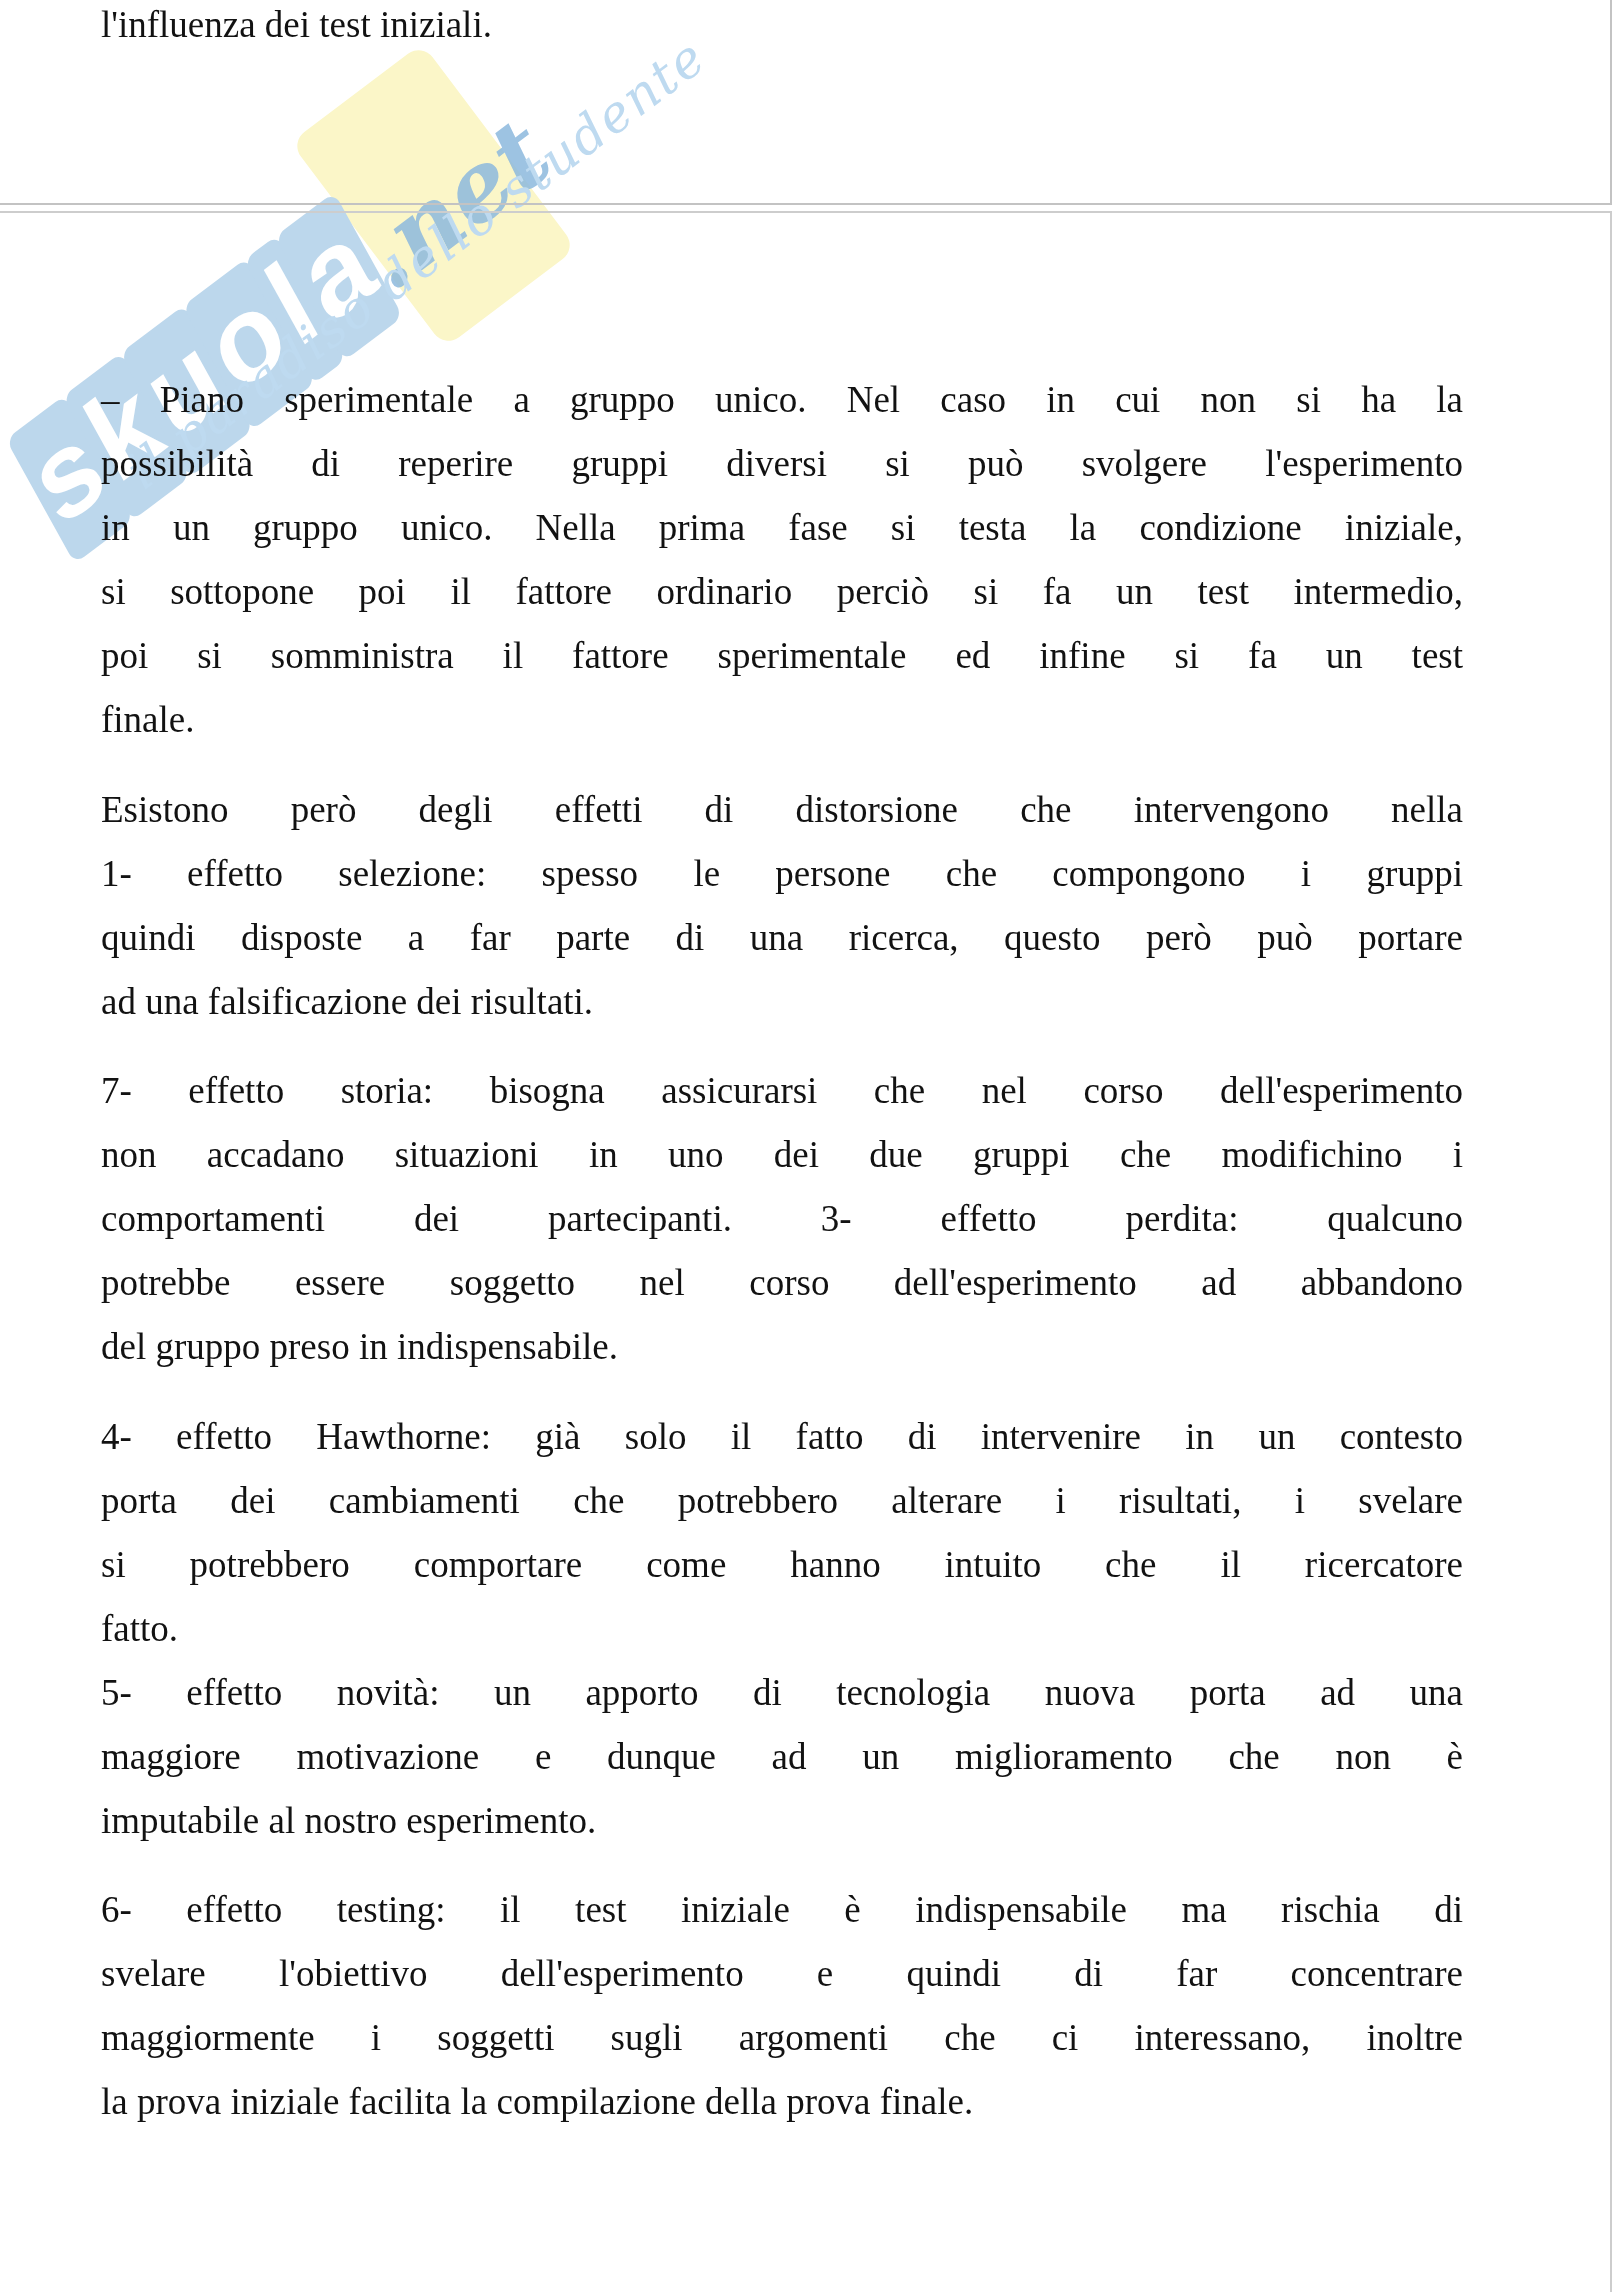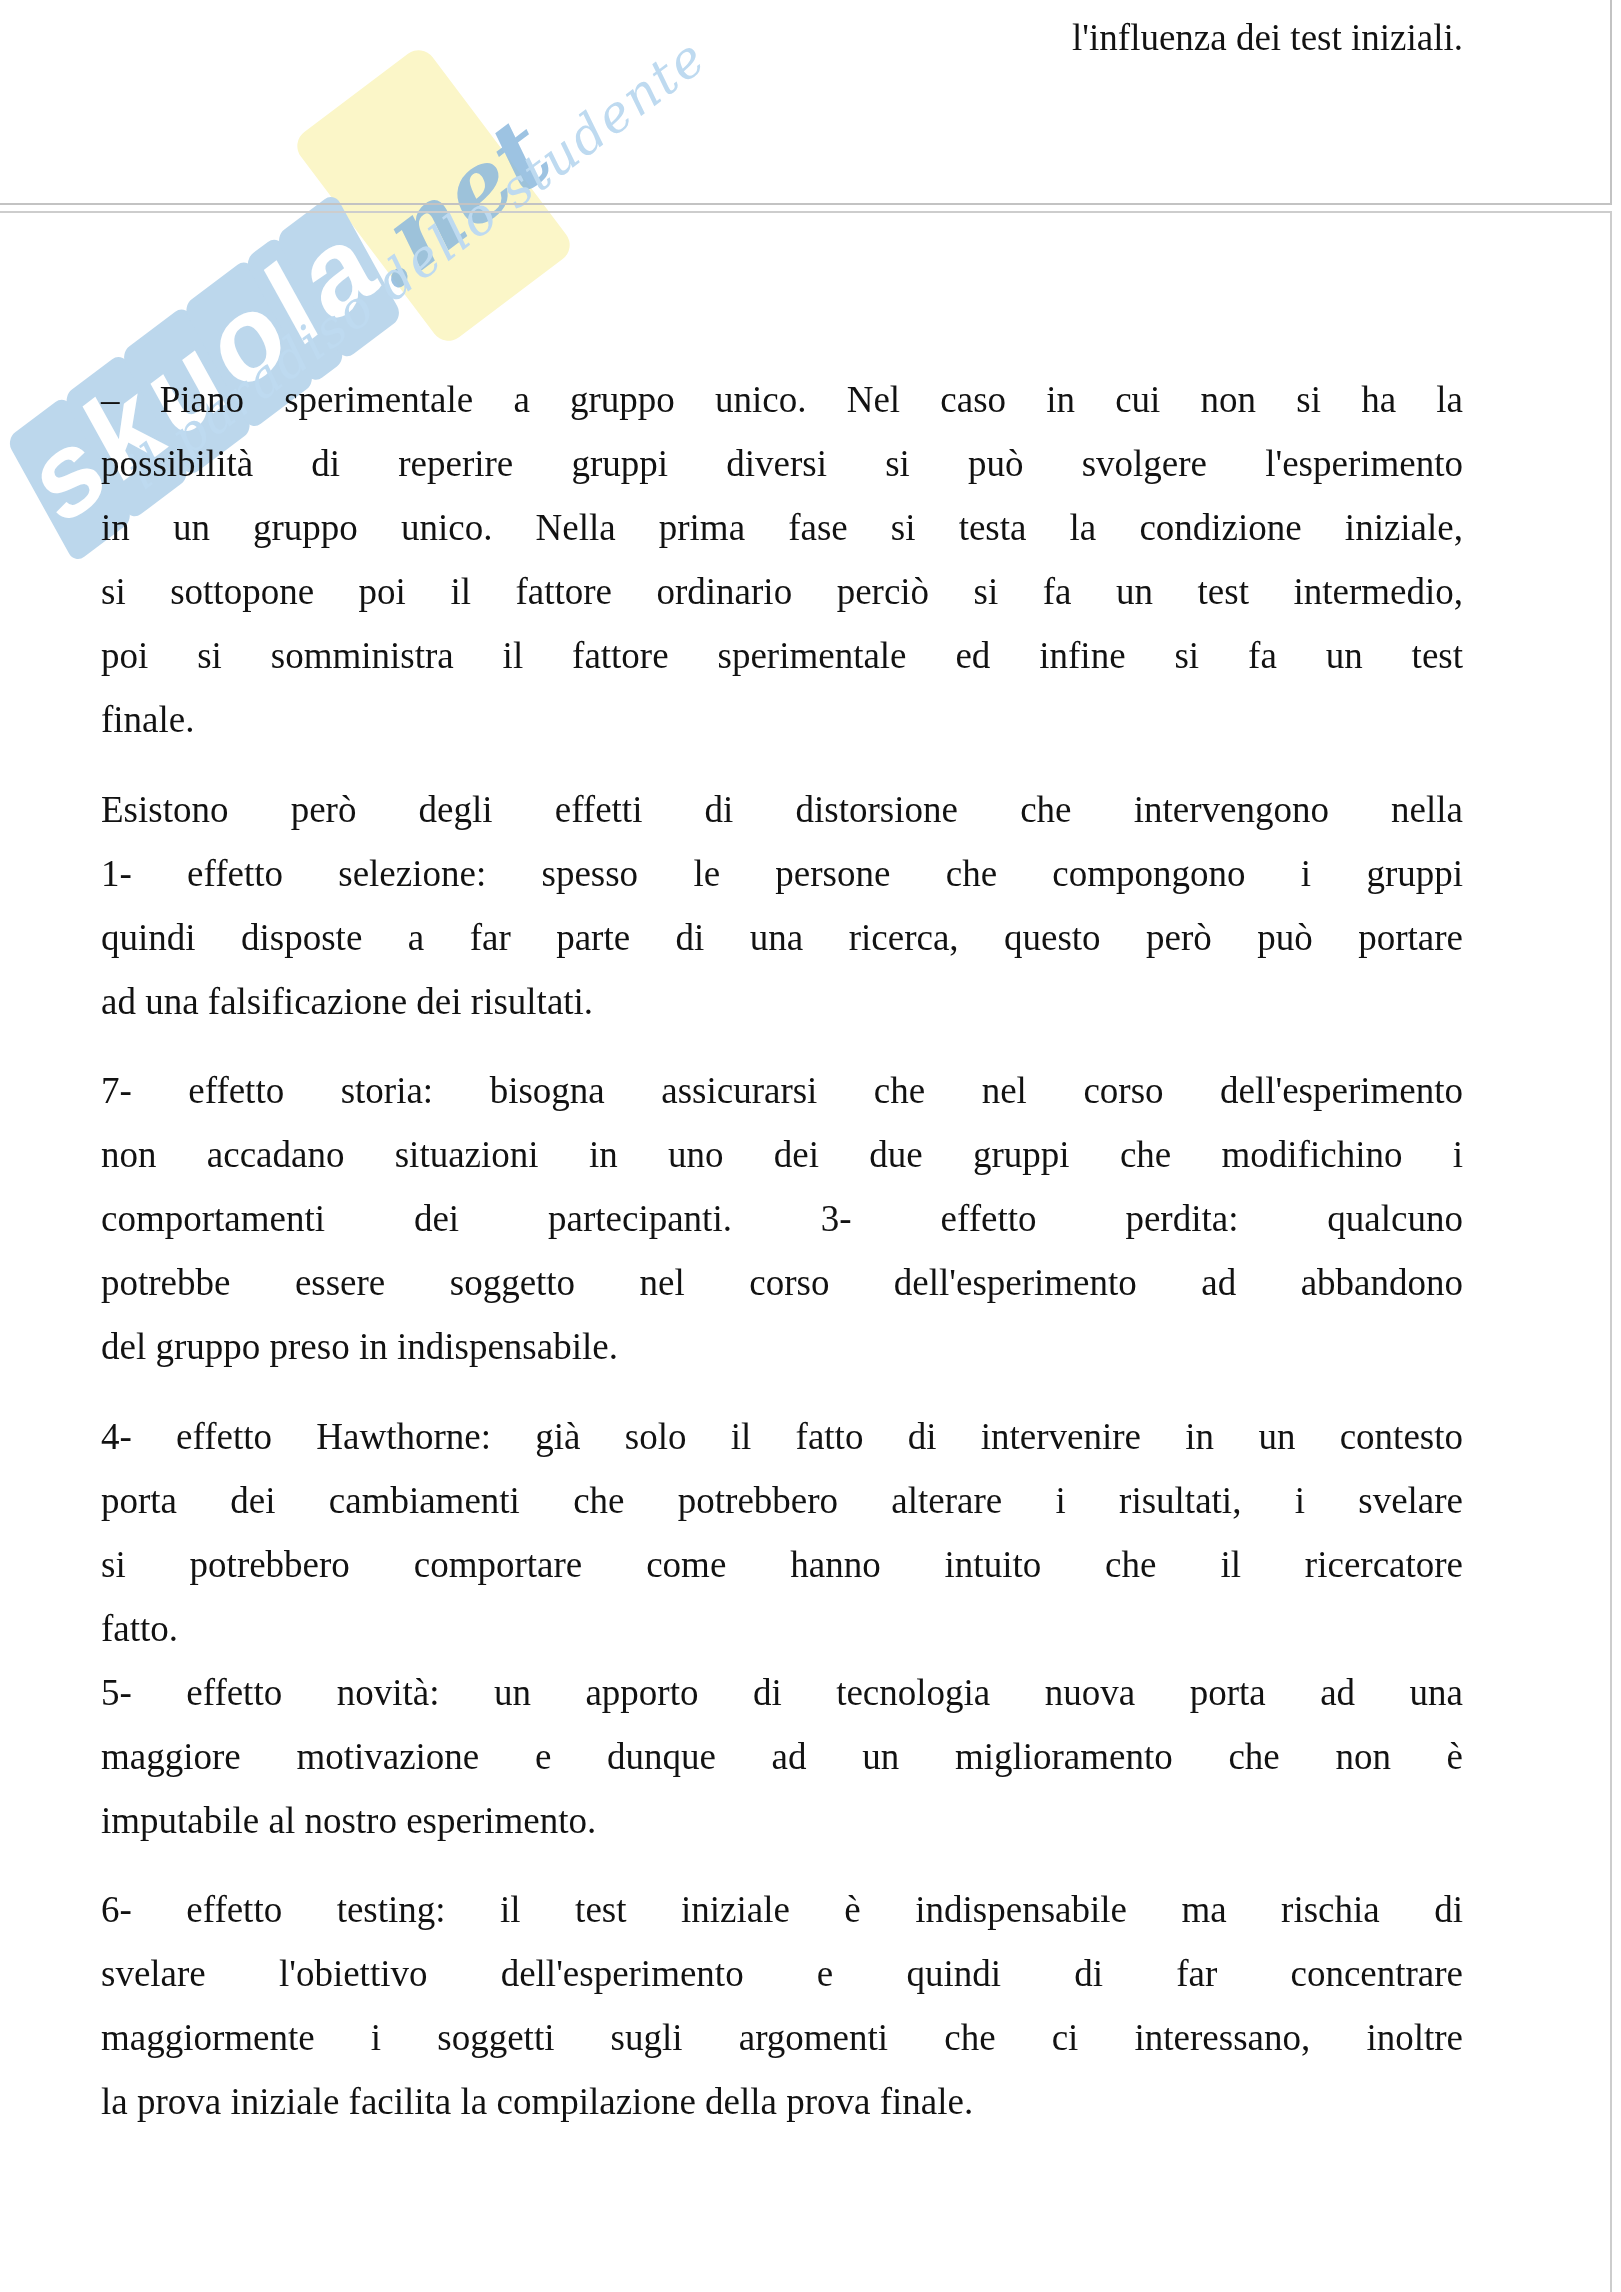--- a/index.html
+++ b/index.html
@@ -52,25 +52,24 @@
     font-family:"DejaVu Serif", serif;
     font-style:italic;
     font-size:51px;line-height:1.1;
     letter-spacing:2px;
     color:var(--wm-tagline,#bedaf0);
     transform:rotate(-37deg);
     white-space:nowrap;
   }
   
   .heading{
-    position:absolute;left:101px;top:13px;width:1362px;
+    position:absolute;left:101px;top:0;width:1362px;
     margin:0;z-index:3;
     font-size:37px;font-weight:normal;line-height:49px;
     color:var(--text,#121212);
-    text-align:right;
   }
   .doc-body{
     position:absolute;left:101px;top:368px;width:1362px;
     z-index:3;
     color:var(--text,#121212);
     font-size:37px;
   }
   .para{margin:0 0 25.5px 0;}
   .line{
     line-height:64px;

